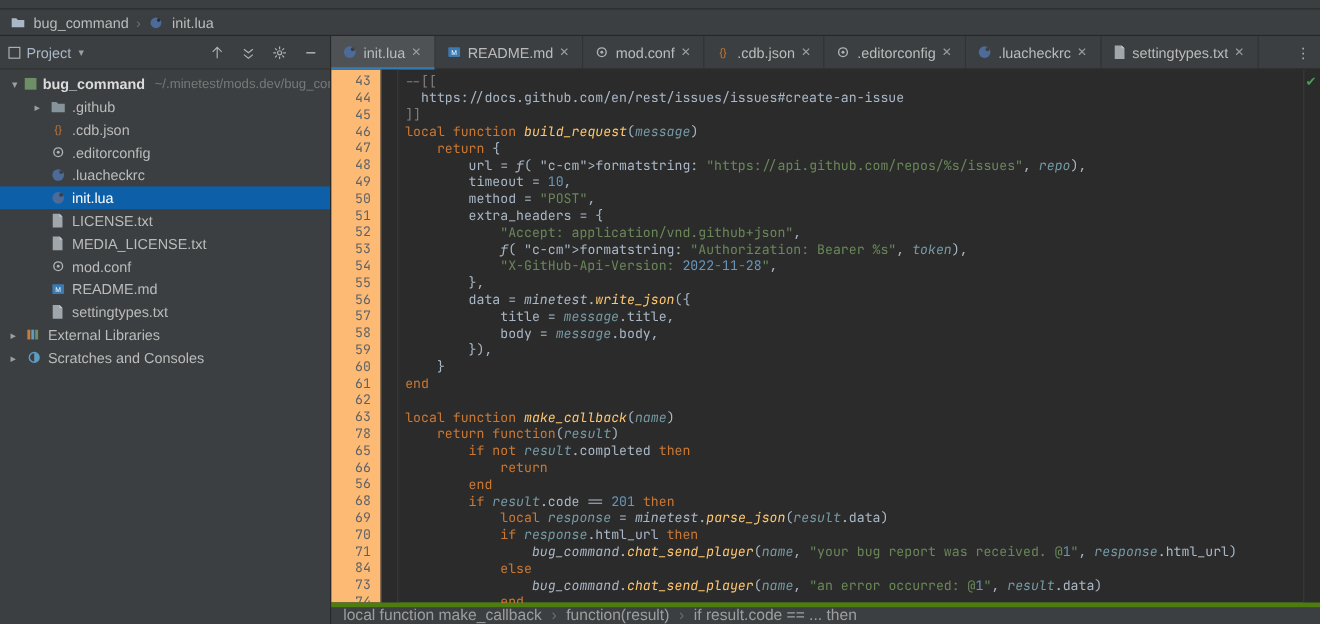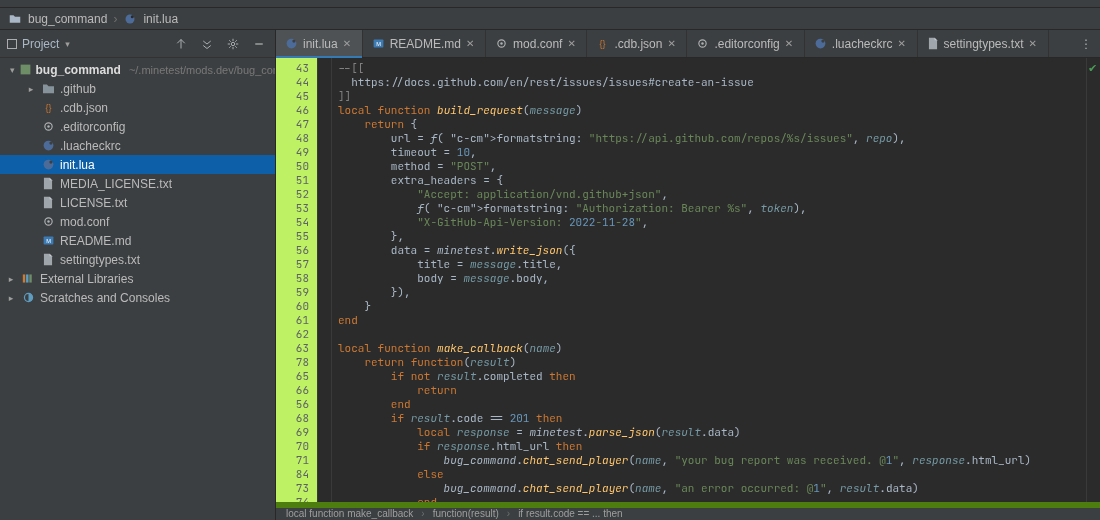--- a/index.html
+++ b/index.html
@@ -28,34 +28,34 @@
   
   .editor { flex:1; display:flex; flex-direction:column; background:#2b2b2b;}
   .tabs { height:28px; background:#3c3f41; display:flex; align-items:stretch; border-bottom:1px solid #282828;}
   .tab { display:flex; align-items:center; gap:5px; padding:0 9px; color:#bbbbbb; font-size:12px; border-right:1px solid #323232; position:relative;}
   .tab.active { background:#4e5254; }
   .tab.active::after { content:""; position:absolute; left:0; right:0; bottom:-1px; height:2px; background:#347ab4;}
   .tab .close { width:10px; color:#9e9e9e; font-size:10px;}
   .tabs .fill { flex:1;}
   .tabs .menu { width:28px; display:flex; align-items:center; justify-content:center; color:#afb1b3;}
   .code-wrap { flex:1; display:flex; overflow:hidden; position:relative;}
-  .gutter { width:42px; background:#bef264; color:#606366; text-align:right; padding:3px 8px 3px 0; font:11px/14px "JetBrains Mono",Consolas,monospace; border-right:1px solid #3a3a3a; user-select:none;}
+  .gutter { width:42px; background:#fdba74; color:#606366; text-align:right; padding:3px 8px 3px 0; font:11px/14px "JetBrains Mono",Consolas,monospace; border-right:1px solid #3a3a3a; user-select:none;}
   .fold { width:14px; background:#2b2b2b; border-right:1px solid #3a3a3a;}
   .code { flex:1; padding:3px 0 3px 6px; font:11px/14px "JetBrains Mono",Consolas,monospace; white-space:pre; overflow:auto; color:#a9b7c6;}
   .inspect { width:14px; background:#2b2b2b; border-left:1px solid #3a3a3a; position:relative;}
   .ok-mark { position:absolute; top:4px; left:1px; color:#499c54; font-size:11px;}
   .c-kw { color:#cc7832;}   
   .c-fn { color:#ffc66d; font-style:italic;}
   .c-cm { color:#808080;}
   .c-str { color:#6a8759;}
   .c-num { color:#6897bb;}
   .c-par { color:#769aa5; font-style:italic;}
   .c-f { color:#a9b7c6; font-style:italic;}
   .code .line { height:14px; }
-  .breadcrumb-bottom { height:18px; background:#3c3f41; border-top:6px solid #4d7c0f; display:flex; align-items:flex-start; padding:0 10px; gap:8px; color:#9e9e9e; font-size:10px;}
+  .breadcrumb-bottom { height:18px; background:#3c3f41; border-top:4px solid #4d7c0f; display:flex; align-items:flex-end; padding:0 10px; gap:8px; color:#9e9e9e; font-size:13px;}
   .breadcrumb-bottom .sep { color:#6e6e6e;}
   
   svg { display:block; }
 </style>
 </head>
 <body>
 
 <div class="topbar"></div>
 
 <div class="breadcrumb">
@@ -170,31 +170,31 @@
             <span>init.lua</span>
           </div>
           <div class="node indent2">
             <span class="tw"></span>
             <span class="icon">
               <svg width="12" height="13" viewBox="0 0 14 16">
                 <path fill="#9fa7ad" d="M2 1h7l3 3v11H2z"></path>
                 <path fill="#c8ccce" d="M9 1v3h3"></path>
               </svg>
             </span>
-            <span>MEDIA_LICENSE.txt</span>
+            <span>LICENSE.txt</span>
           </div>
           <div class="node indent2">
             <span class="tw"></span>
             <span class="icon">
               <svg width="12" height="13" viewBox="0 0 14 16">
                 <path fill="#9fa7ad" d="M2 1h7l3 3v11H2z"></path>
                 <path fill="#c8ccce" d="M9 1v3h3"></path>
               </svg>
             </span>
-            <span>LICENSE.txt</span>
+            <span>MEDIA_LICENSE.txt</span>
           </div>
           <div class="node indent2">
             <span class="tw"></span>
             <span class="icon">
               <svg width="13" height="13" viewBox="0 0 16 16">
                 <circle cx="8" cy="8" r="4.5" fill="none" stroke="#afb1b3" stroke-width="1.4"></circle>
                 <circle cx="8" cy="8" r="1.5" fill="#afb1b3"></circle>
               </svg>
             </span>
             <span>mod.conf</span>

